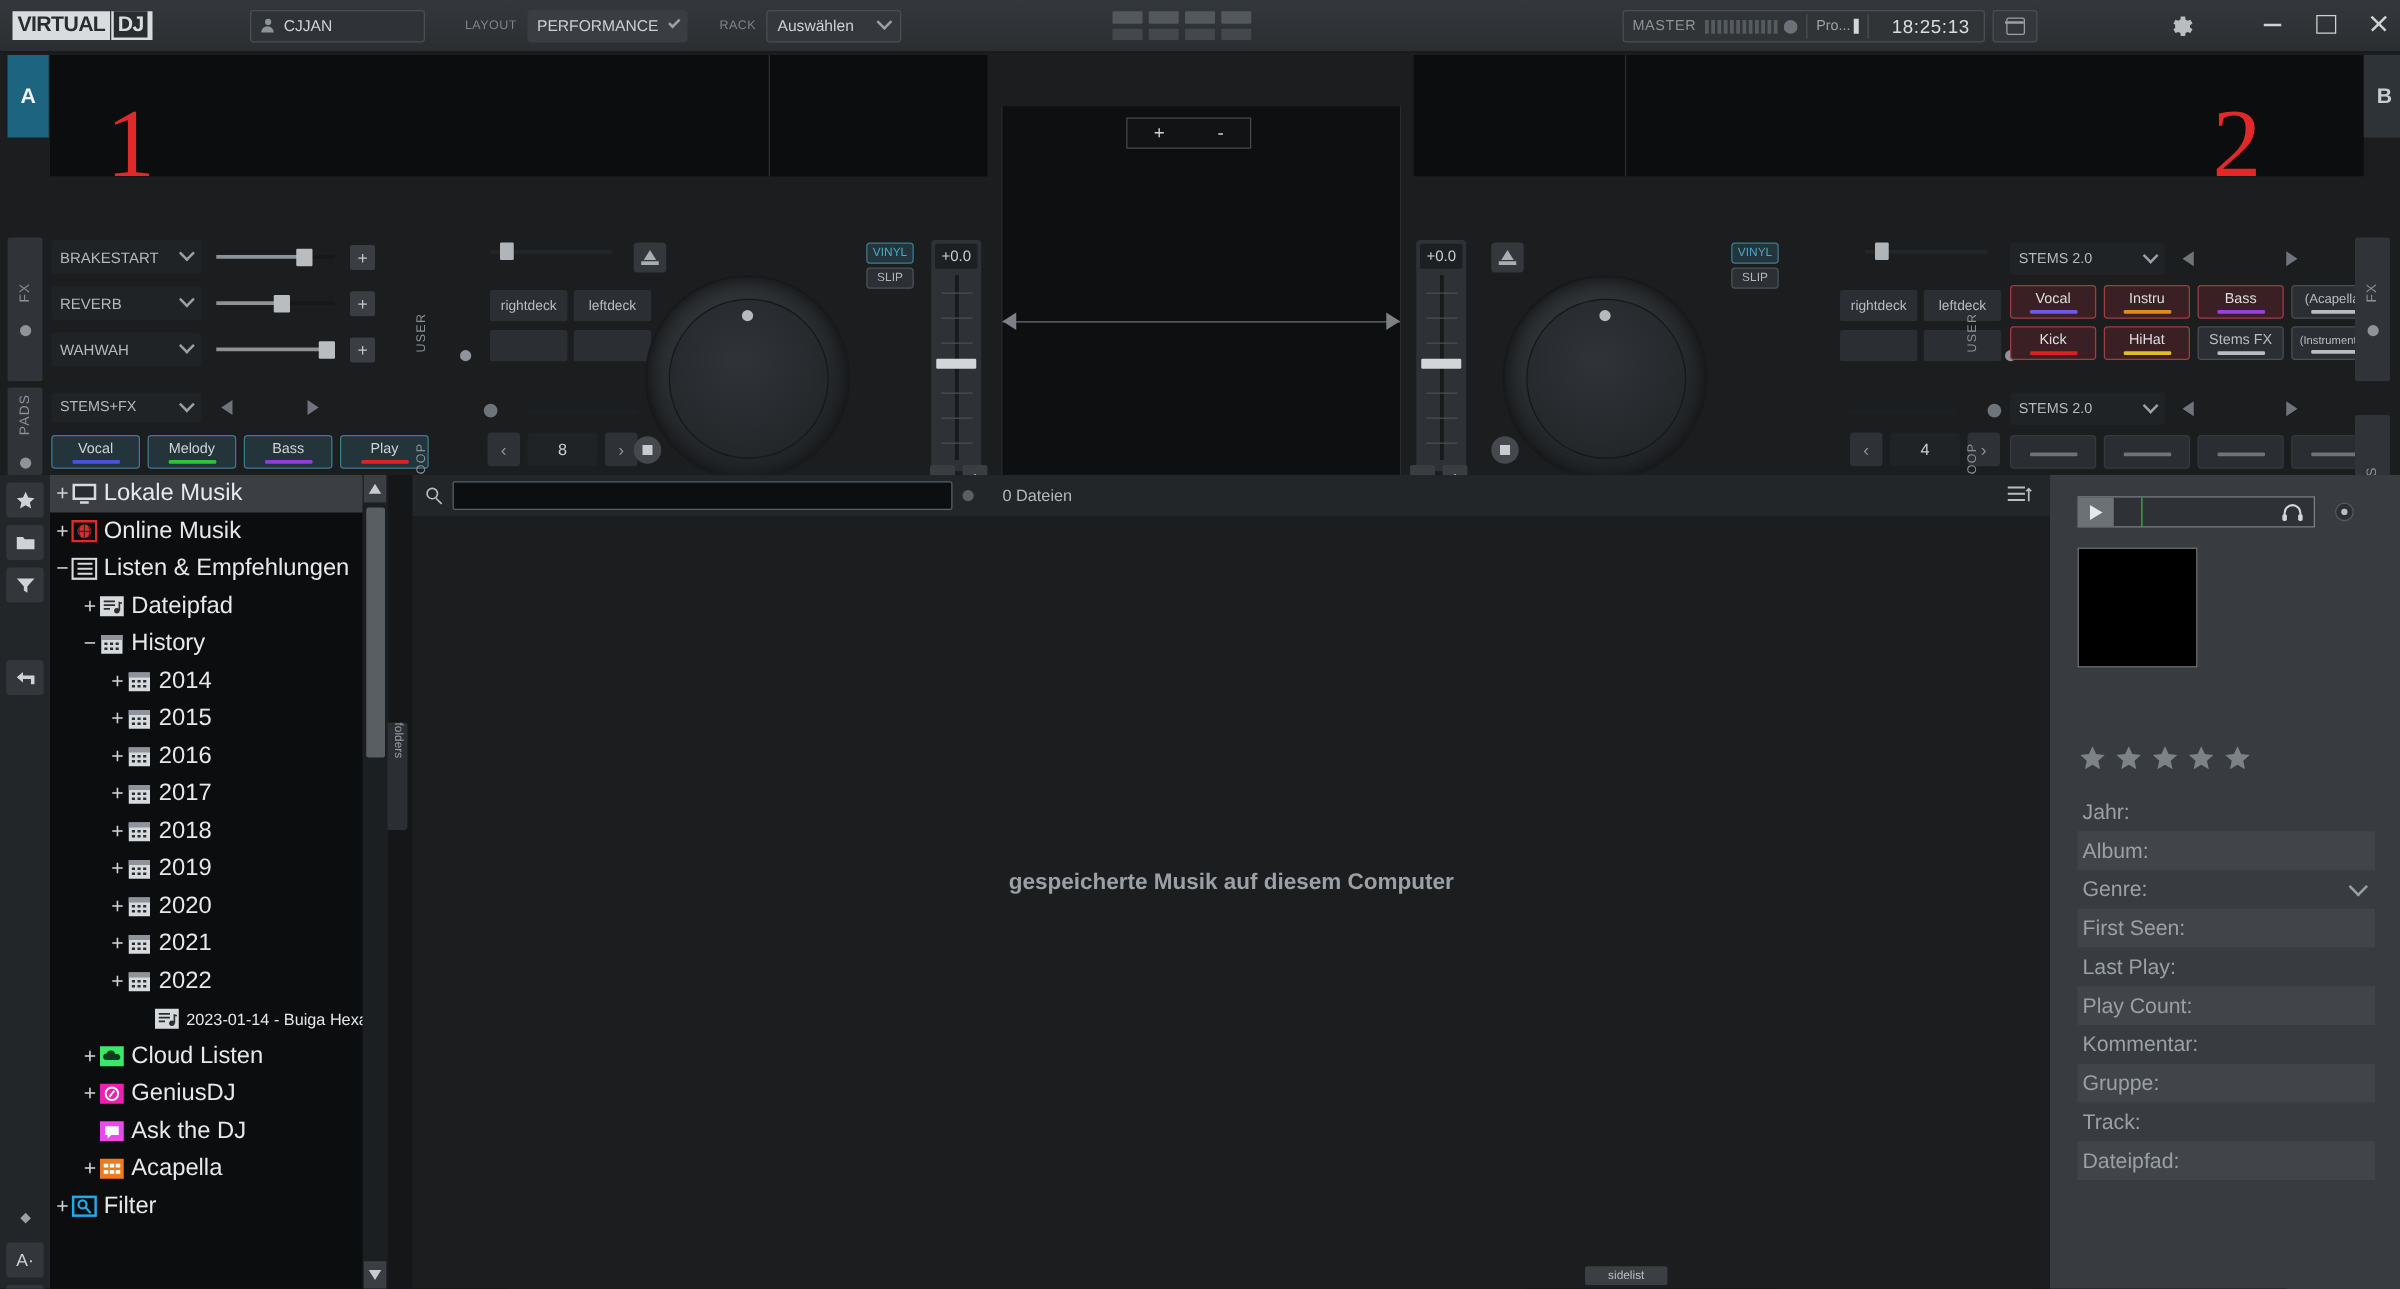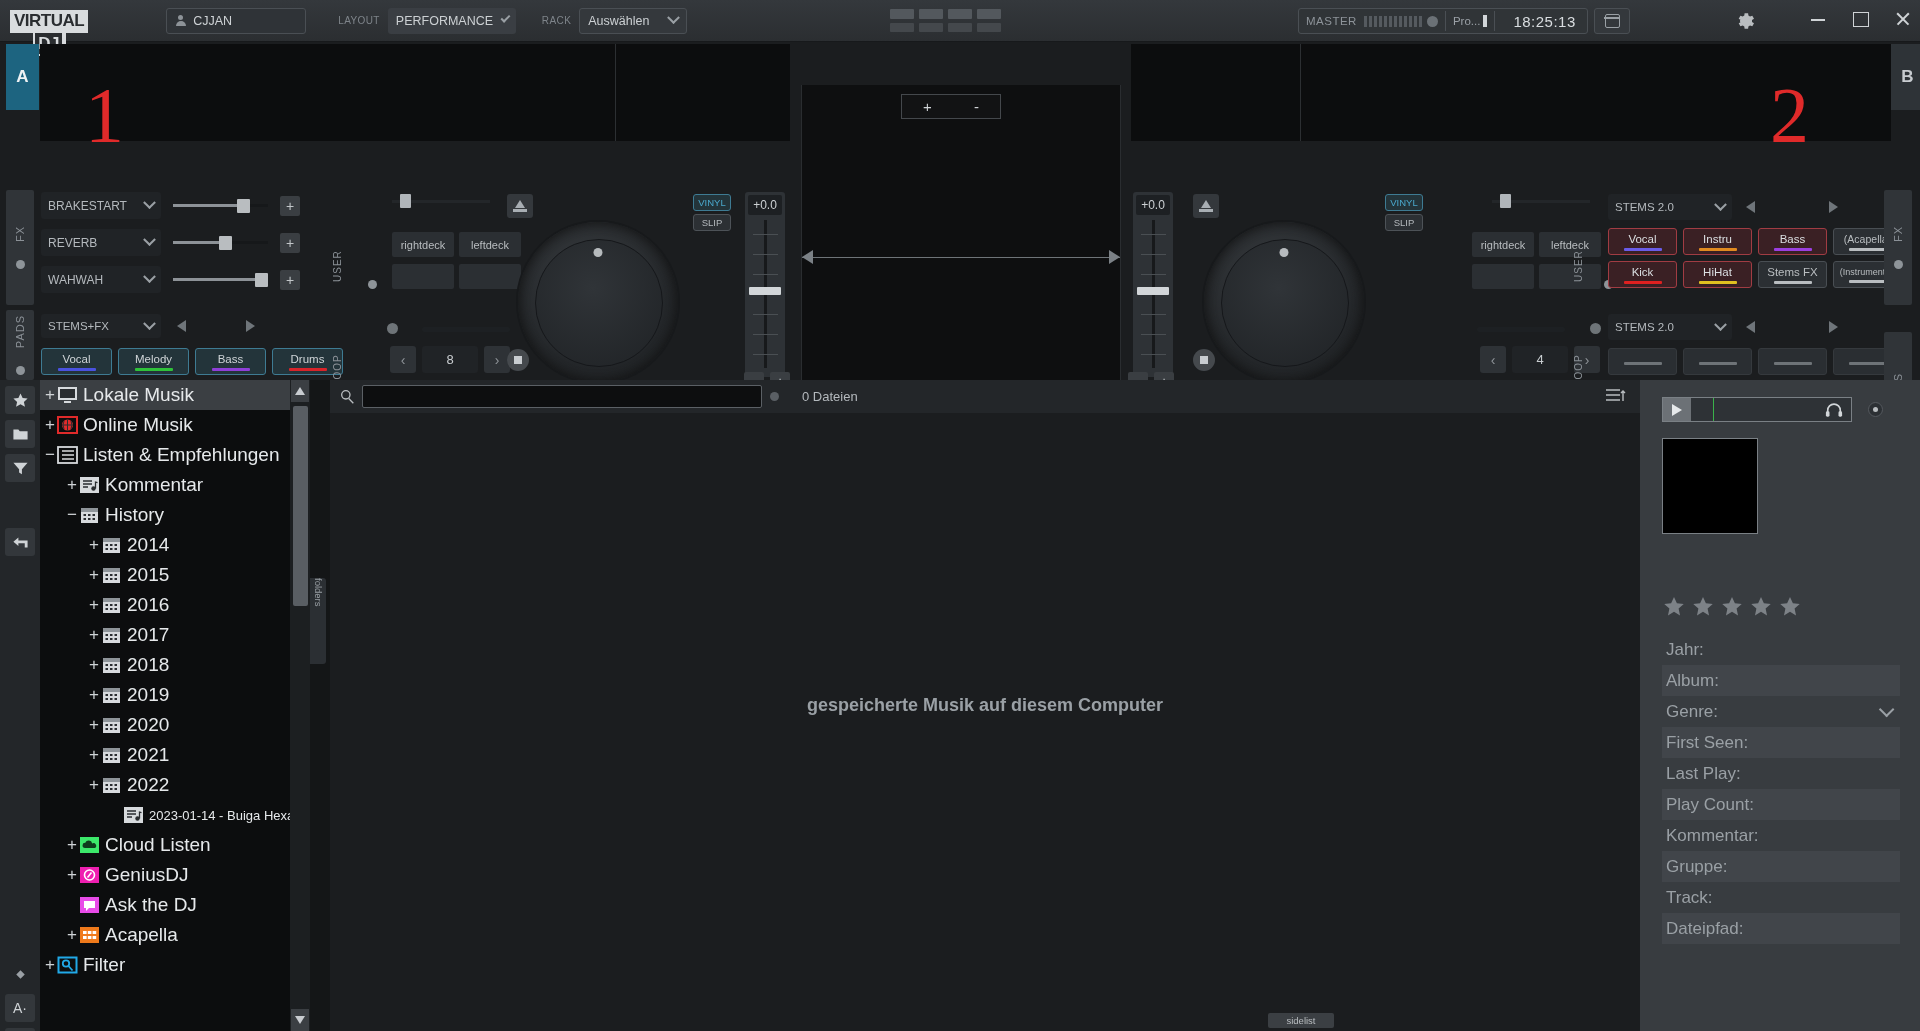--- a/index.html
+++ b/index.html
@@ -10,21 +10,21 @@
     color:#b9bdc0;
     -webkit-font-smoothing:antialiased;
   }
   .app { position:relative; width:1920px; height:1031px; background:#1b1d1f; }
 
   
   .topbar{ position:absolute; left:0; top:0; width:1920px; height:42px;
     background:linear-gradient(#34383c,#2b2e31); border-bottom:1px solid #17191b;
     display:flex; align-items:center; }
   .logo{ margin-left:10px; display:flex; align-items:center; height:22px;
-     font-weight:bold; font-size:17px; letter-spacing:-0.5px;flex-direction:column; }
+     font-weight:bold; font-size:17px; letter-spacing:-0.5px; }
   .logo .lv{ background:#d9dcde; color:#2a2d30; padding:1px 4px 2px 4px; }
   .logo .ld{ background:#d9dcde; color:#2a2d30; padding:1px 4px 2px 2px; margin-left:1px;}
   .logo .ld i{ font-style:normal; background:#2a2d30; color:#d9dcde; padding:1px 3px; }
 
   .userbox{ margin-left:78px; width:140px; height:26px; border:1px solid #4a4f54;
      border-radius:3px; background:#2f3337; display:flex; align-items:center; padding:0 8px;
      font-size:12.5px; color:#cfd3d6; gap:7px;}
   .u-ico{ width:11px;height:11px; position:relative; }
   .u-ico:before{content:"";position:absolute;left:3px;top:0;width:5px;height:5px;border-radius:50%;background:#8d9398;}
   .u-ico:after{content:"";position:absolute;left:0.5px;top:6px;width:10px;height:5px;border-radius:5px 5px 0 0;background:#8d9398;}
@@ -399,21 +399,21 @@
         </div>
       <div class="pad teal">
         <span>Melody</span>
         <span class="ul" style="background:#2fc23a"></span>
         </div>
       <div class="pad teal">
         <span>Bass</span>
         <span class="ul" style="background:#8f3fd8"></span>
         </div>
       <div class="pad teal">
-        <span>Drums</span>
+        <span>Play</span>
         <span class="ul" style="background:#d8242a"></span>
         </div>
     </div>
 
     <div class="padgrid" style="left:41px;top:339px">
       <div class="pad dark">Voc Echo</div>
       <div class="pad dark">Voc Reverb</div>
       <div class="pad dark">Instr BtGrid</div>
       <div class="pad dark">Instr Echo</div>
     </div>
@@ -726,21 +726,21 @@
         </div>
         <div class="trow">
           <span style="width: 25px; flex: 0 0 auto;"></span>
           <span class="texp">+</span>
           <span class="ticon"><svg viewBox="0 0 21 18" width="21" height="18">
               <rect x="1" y="1" width="19" height="16" fill="#d7dadd"></rect>
               <path d="M4 5h9M4 8h9M4 11h5" stroke="#2a2d30" stroke-width="1.4"></path>
               <circle cx="14.5" cy="12.5" r="2.2" fill="#2a2d30"></circle>
               <path d="M16.5 12.5V6l2 .6" stroke="#2a2d30" stroke-width="1.3" fill="none"></path>
             </svg></span>
-          <span>Kommentar</span>
+          <span>Dateipfad</span>
         </div>
         <div class="trow">
           <span style="width: 25px; flex: 0 0 auto;"></span>
           <span class="texp">−</span>
           <span class="ticon"><svg viewBox="0 0 21 18" width="21" height="18">
               <rect x="2" y="2" width="17" height="15" fill="#d7dadd"></rect>
               <rect x="2" y="2" width="17" height="4" fill="#8e9499"></rect>
               <g fill="#2a2d30">
                 <rect x="4.5" y="8" width="2.5" height="2"></rect>
                 <rect x="9" y="8" width="2.5" height="2"></rect>

